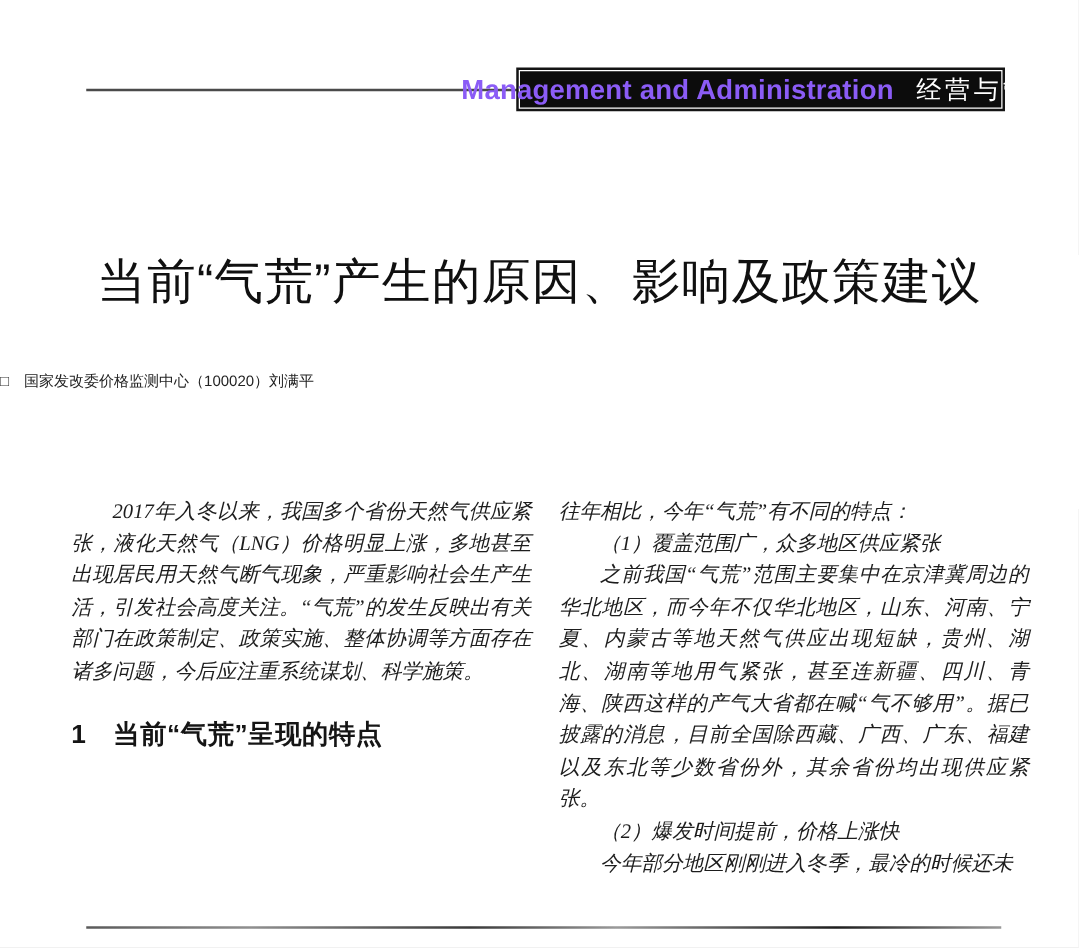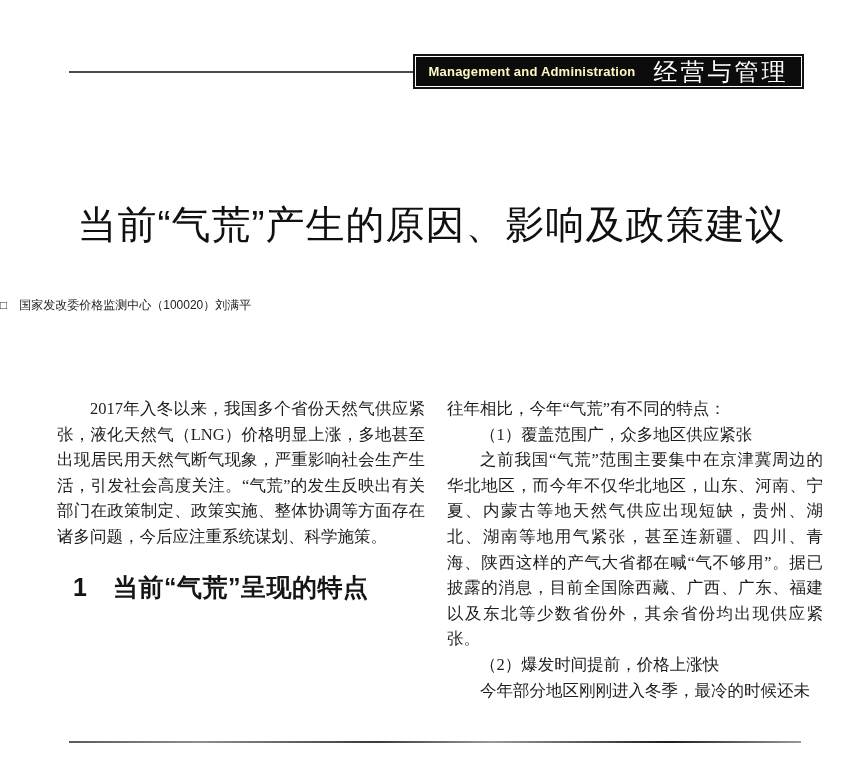--- a/index.html
+++ b/index.html
@@ -16,26 +16,26 @@
     background:#4a4a4a;
   }
   .badge {
     position:absolute; left:415px; top:56px; width:387px; height:31px;
     box-sizing:border-box; background:#0c0c0c;
     border:1px solid #ffffff; box-shadow:0 0 0 2px #141414;
     display:flex; align-items:center; justify-content:center; gap:18px;
   }
   .badge-en {
     font-family:"Liberation Sans","DejaVu Sans",sans-serif;
-    font-weight:700; font-size:13px; color:#fef9c3; letter-spacing:0.2px;
+    font-weight:700; font-size:22px; color:#8b5cf6; letter-spacing:0.2px;
     white-space:nowrap;
   }
   .badge-zh {
     font-family:"Liberation Sans","DejaVu Sans",sans-serif;
-    font-weight:400; font-size:24px; color:#ffffff; letter-spacing:3px;
+    font-weight:400; font-size:20px; color:#ffffff; letter-spacing:3px;
     white-space:nowrap;
   }
 
   
   .doi {
     position:absolute; left:68px; top:152px;
     font-size:16px; letter-spacing:0.3px; color:#1a1a1a;
   }
   .title {
     position:absolute; top:198px; left:0; width:100%; margin:0;
@@ -55,26 +55,26 @@
   .columns {
     position:absolute; top:396px; left:57px; width:766px;
     display:flex; gap:22px;
   }
   .col {
     font-size:16.5px; line-height:25.6px; text-align:justify;
     color:#1d1d1d;
   }
   .col-left  { width:368px; }
   .col-right { width:376px; }
-  .col p { margin:0; }
+  .col p { margin:0;font-style:italic; }
   .col p.indent { text-indent:2em; }
   .section-heading {
     font-family:"Liberation Sans","DejaVu Sans",sans-serif;
-    font-size:25px; font-weight:700; letter-spacing:0.5px;
-    margin:25px 0 21px 16px; color:#151515; text-align:left;
+    font-size:21px; font-weight:700; letter-spacing:0.5px;
+    margin:25px 0 21px 0; color:#151515; text-align:left;
   }
 
   
   .footer-rule {
     position:absolute; left:69px; top:741px; width:732px; height:2px;
     background:linear-gradient(90deg,
       #5a5a5a, #8f8f8f 18%, #3a3a3a 42%, #9a9a9a 58%, #1d1d1d 82%, #999999);
   }
 </style>
 </head>

